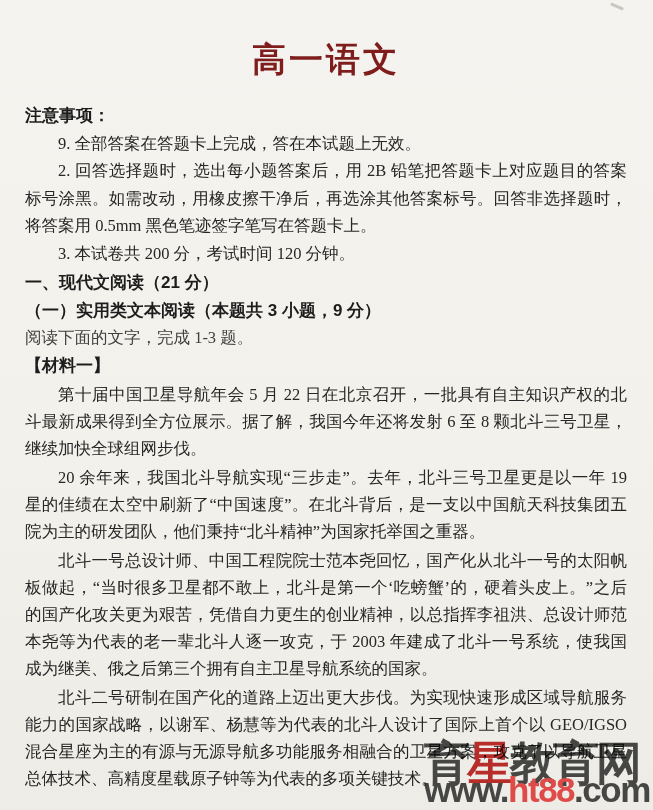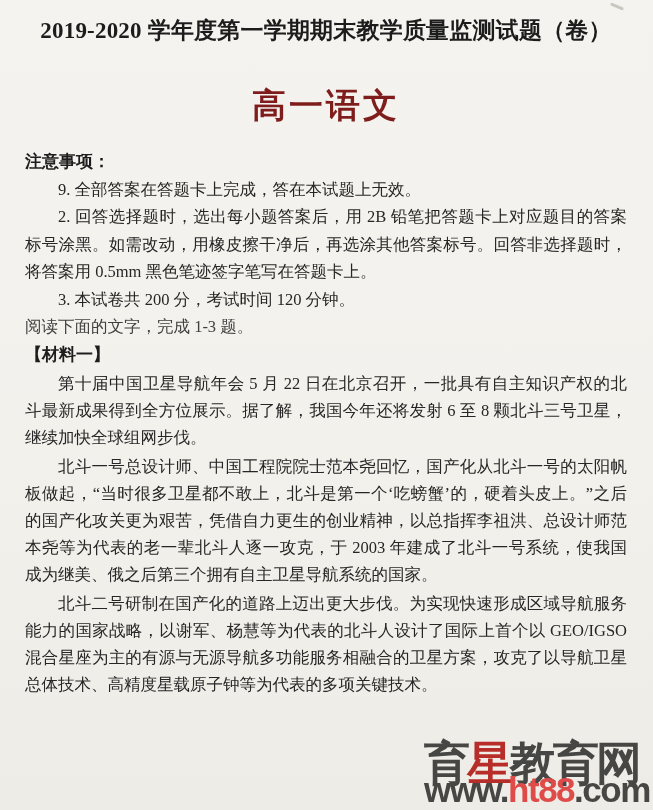--- a/index.html
+++ b/index.html
@@ -102,37 +102,39 @@
     border-radius: 2px;
   }
 </style>
 </head>
 <body>
 
 <div class="speck"></div>
 
 <div class="paper">
 
-  <h1 class="title">2019-2020 学年度第一学期期末教学质量监测试题（卷）</h1>
 
   <h2 class="subject">高一语文</h2>
 
   <div class="notice">
     <div class="notice-head">注意事项：</div>
     <p>9. 全部答案在答题卡上完成，答在本试题上无效。</p>
     <p>2. 回答选择题时，选出每小题答案后，用 2B 铅笔把答题卡上对应题目的答案标号涂黑。如需改动，用橡皮擦干净后，再选涂其他答案标号。回答非选择题时，将答案用 0.5mm 黑色笔迹签字笔写在答题卡上。</p>
     <p>3. 本试卷共 200 分，考试时间 120 分钟。</p>
   </div>
 
   <div class="reading">
+    <p class="sec-head">一、现代文阅读（21 分）</p>
+    <p class="subsec-head">（一）实用类文本阅读（本题共 3 小题，9 分）</p>
     <p class="instruction">阅读下面的文字，完成 1-3 题。</p>
     <p class="material-label">【材料一】</p>
 
     <div class="material">
       <p>第十届中国卫星导航年会 5 月 22 日在北京召开，一批具有自主知识产权的北斗最新成果得到全方位展示。据了解，我国今年还将发射 6 至 8 颗北斗三号卫星，继续加快全球组网步伐。</p>
+      <p>20 余年来，我国北斗导航实现“三步走”。去年，北斗三号卫星更是以一年 19 星的佳绩在太空中刷新了“中国速度”。在北斗背后，是一支以中国航天科技集团五院为主的研发团队，他们秉持“北斗精神”为国家托举国之重器。</p>
       <p>北斗一号总设计师、中国工程院院士范本尧回忆，国产化从北斗一号的太阳帆板做起，“当时很多卫星都不敢上，北斗是第一个‘吃螃蟹’的，硬着头皮上。”之后的国产化攻关更为艰苦，凭借自力更生的创业精神，以总指挥李祖洪、总设计师范本尧等为代表的老一辈北斗人逐一攻克，于 2003 年建成了北斗一号系统，使我国成为继美、俄之后第三个拥有自主卫星导航系统的国家。</p>
       <p>北斗二号研制在国产化的道路上迈出更大步伐。为实现快速形成区域导航服务能力的国家战略，以谢军、杨慧等为代表的北斗人设计了国际上首个以 GEO/IGSO 混合星座为主的有源与无源导航多功能服务相融合的卫星方案，攻克了以导航卫星总体技术、高精度星载原子钟等为代表的多项关键技术。</p>
     </div>
   </div>
 
 </div>
 
 <div class="watermark">
   <div class="wm-site"><span>育</span><span class="wm-red">星</span><span>教育网</span></div>
   <div class="wm-url"><span>www.</span><span class="wm-red">ht88</span><span>.com</span></div>

